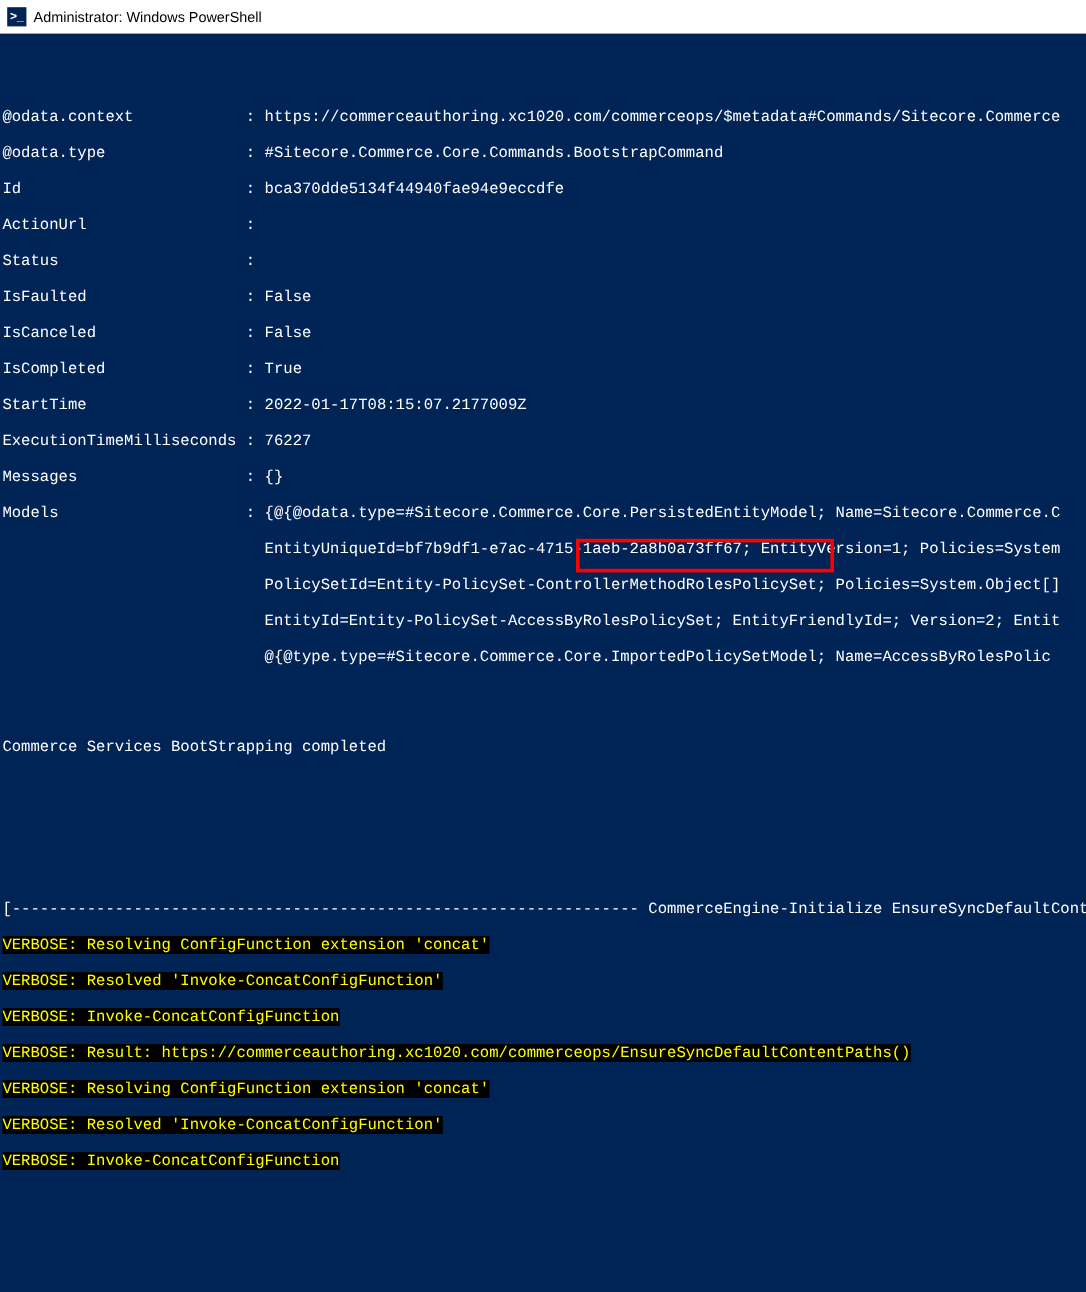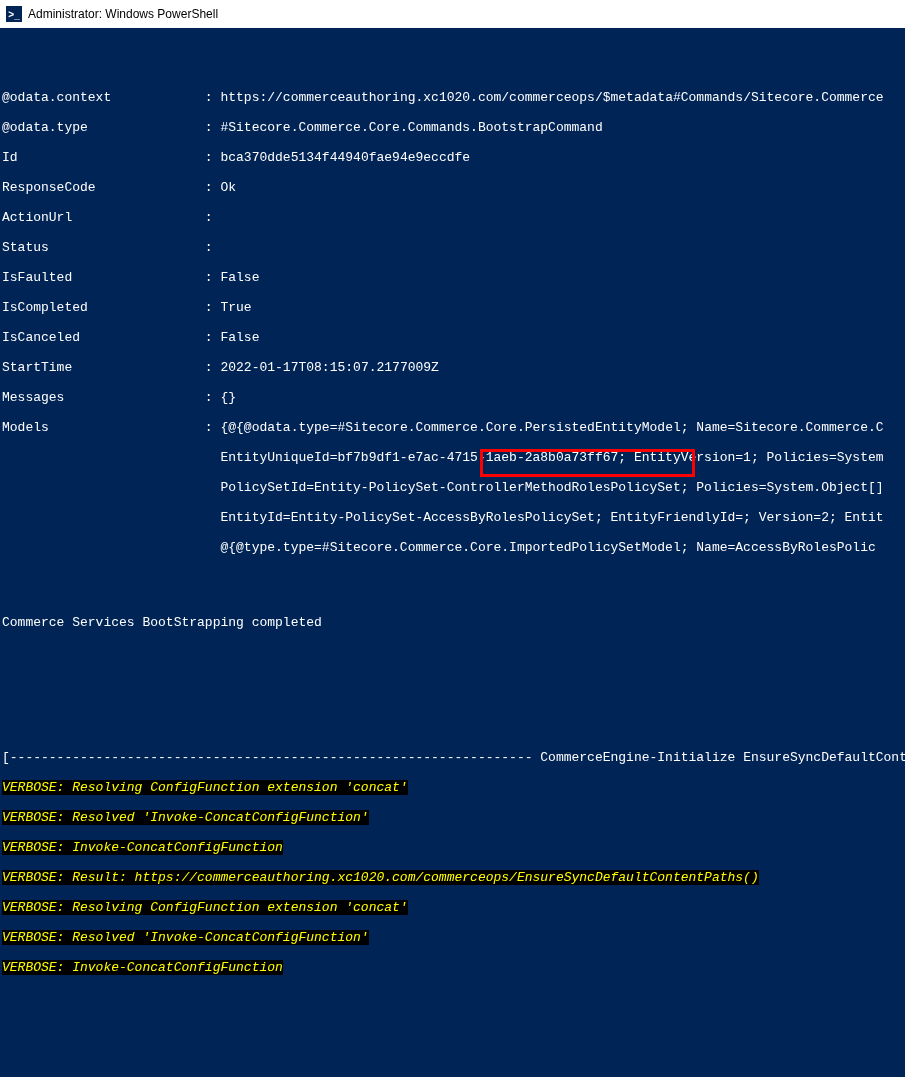--- a/index.html
+++ b/index.html
@@ -36,21 +36,21 @@
   }
   .terminal {
     padding: 2px 0 2px 2px;
     white-space: pre;
     line-height: 15px;
     letter-spacing: 0;
   }
   .gap { height: 30px; }
   .gap-sm { height: 15px; }
   .row { white-space: pre; }
-  .verbose { background: #000000; color: #ffff00; display: inline; font-style: italic; }
+  .verbose { background: #000000; color: #ffff00; display: inline; }
   .redbox {
     position: absolute;
     border: 3px solid #ff0000;
     pointer-events: none;
   }
   .container { position: relative; }
 </style>
 </head>
 <body>
 
@@ -59,27 +59,27 @@
   <span>Administrator: Windows PowerShell</span>
 </div>
 
 <div class="container">
 
 <div class="terminal">
 <div class="gap"></div>
 <div class="row"><span>@odata.context            </span>: <span>https://commerceauthoring.xc1020.com/commerceops/$metadata#Commands/Sitecore.Commerce</span></div>
 <div class="row"><span>@odata.type               </span>: <span>#Sitecore.Commerce.Core.Commands.BootstrapCommand</span></div>
 <div class="row"><span>Id                        </span>: <span>bca370dde5134f44940fae94e9eccdfe</span></div>
-<div class="row"><span>ResponseCode              </span>: <span>Ok</span></div>
 <div class="row"><span>ActionUrl                 </span>:<span></span></div>
 <div class="row"><span>Status                    </span>:<span></span></div>
 <div class="row"><span>IsFaulted                 </span>: <span>False</span></div>
+<div class="row"><span>IsCanceled                </span>: <span>False</span></div>
 <div class="row"><span>IsCompleted               </span>: <span>True</span></div>
-<div class="row"><span>IsCanceled                </span>: <span>False</span></div>
 <div class="row"><span>StartTime                 </span>: <span>2022-01-17T08:15:07.2177009Z</span></div>
+<div class="row"><span>ExecutionTimeMilliseconds </span>: <span>76227</span></div>
 <div class="row"><span>Messages                  </span>: <span>{}</span></div>
 <div class="row"><span>Models                    </span>: <span>{@{@odata.type=#Sitecore.Commerce.Core.PersistedEntityModel; Name=Sitecore.Commerce.C</span></div>
 <div class="row"><span>                            </span><span>EntityUniqueId=bf7b9df1-e7ac-4715-1aeb-2a8b0a73ff67; EntityVersion=1; Policies=System</span></div>
 <div class="row"><span>                            </span><span>PolicySetId=Entity-PolicySet-ControllerMethodRolesPolicySet; Policies=System.Object[]</span></div>
 <div class="row"><span>                            </span><span>EntityId=Entity-PolicySet-AccessByRolesPolicySet; EntityFriendlyId=; Version=2; Entit</span></div>
 <div class="row"><span>                            </span><span>@{@type.type=#Sitecore.Commerce.Core.ImportedPolicySetModel; Name=AccessByRolesPolic</span></div>
 <div class="gap"></div>
 <div class="row">Commerce Services BootStrapping completed</div>
 <div class="gap"></div>
 <div class="gap-sm"></div>

